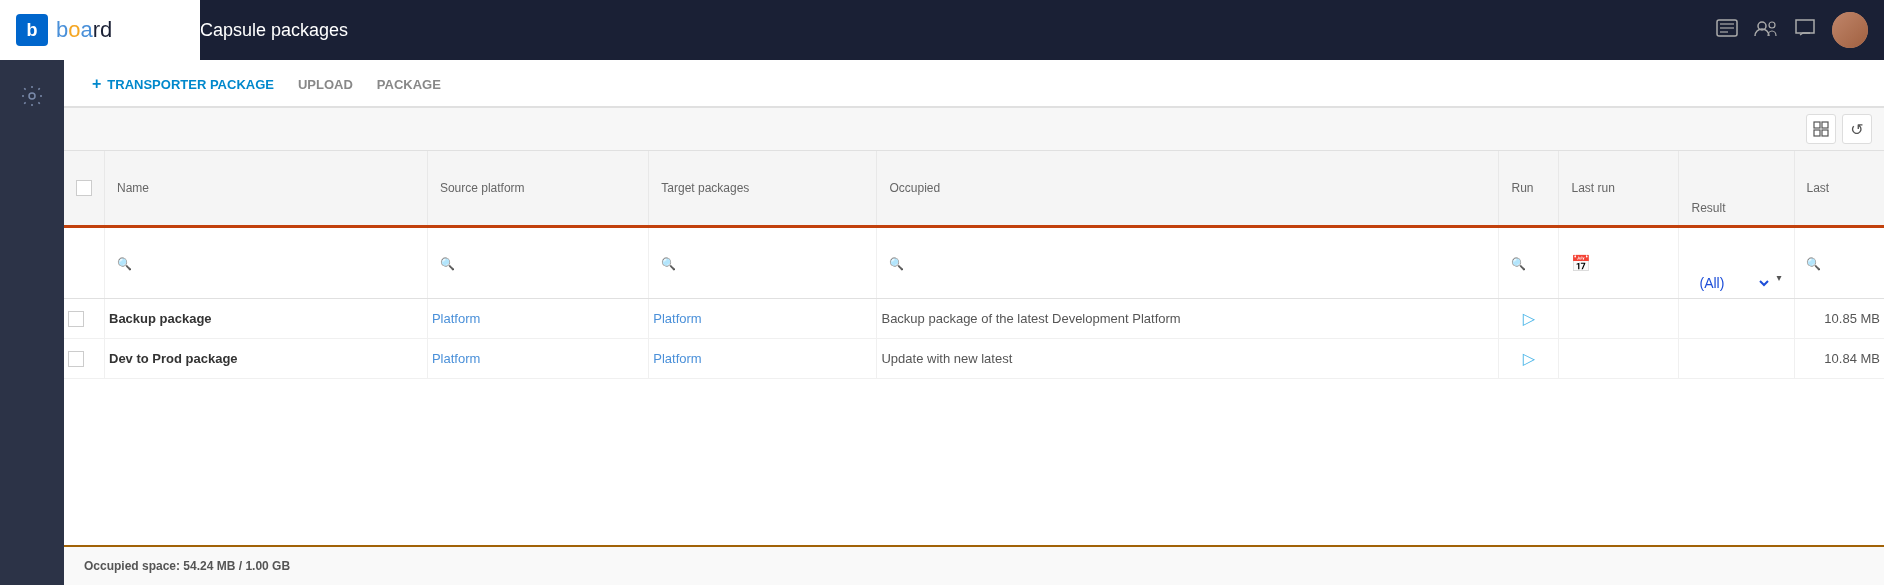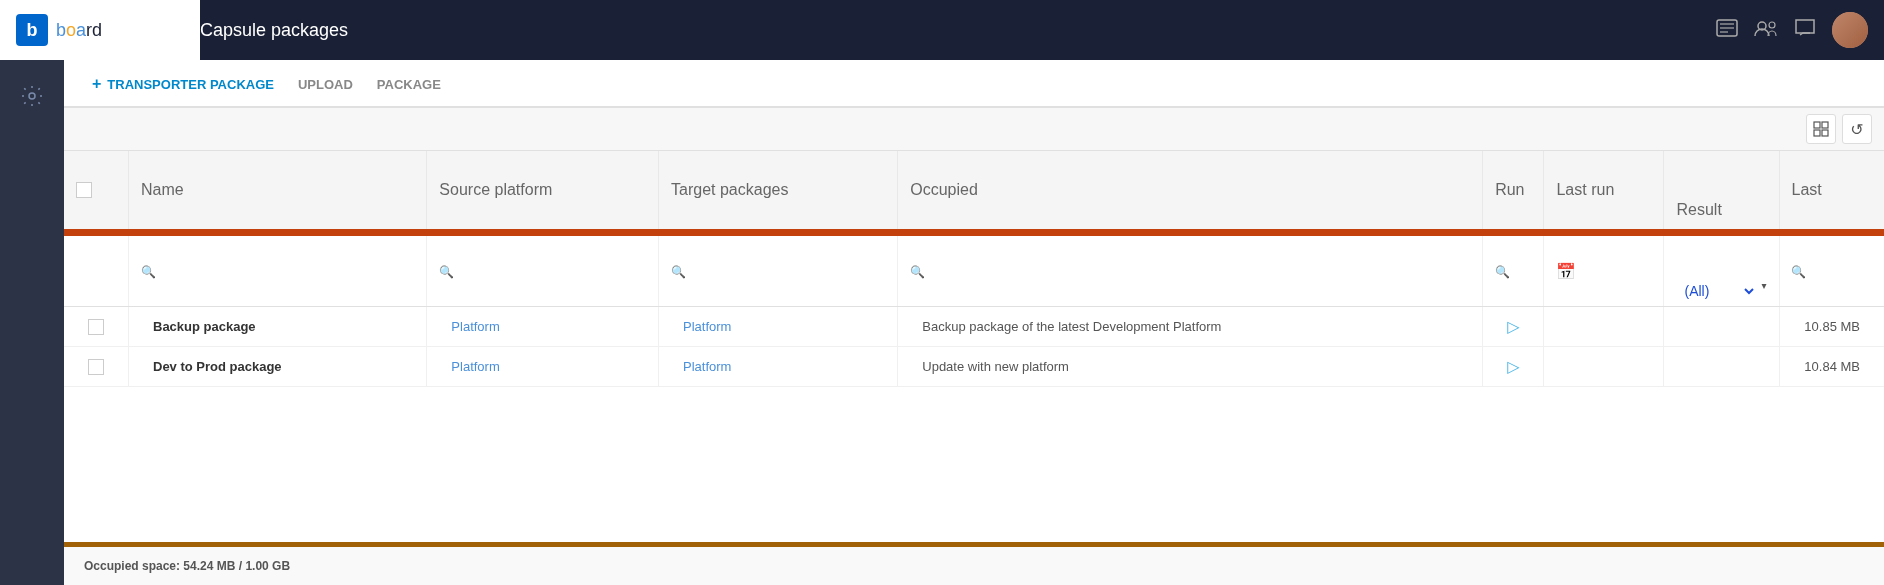--- a/index.html
+++ b/index.html
@@ -17,21 +17,21 @@
     .logo-area {
       display: flex; align-items: center; width: 200px;
       background: #fff; height: 60px; padding: 0 16px;
       margin-left: -16px;
     }
     .logo-b {
       background: #0066cc; color: #fff; font-weight: bold; font-size: 18px;
       width: 32px; height: 32px; display: flex; align-items: center; justify-content: center;
       border-radius: 4px; margin-right: 8px; flex-shrink: 0;
     }
-    .logo-text { font-size: 18px; font-weight: 300; color: #1a2035; }
+    .logo-text { font-size: 22px; font-weight: 300; color: #1a2035; }
 
     .page-title {
       flex: 1; color: #fff; font-size: 18px; font-weight: 400;
     }
 
     .header-icons { display: flex; align-items: center; gap: 16px; }
     .header-icon { color: #aaa; cursor: pointer; font-size: 18px; }
     .avatar {
       width: 36px; height: 36px; border-radius: 50%; background: #c0856a;
       overflow: hidden; display: flex; align-items: center; justify-content: center;
@@ -84,68 +84,68 @@
       cursor: pointer; border: 1px solid #ddd; background: #fff; border-radius: 3px;
       color: #555; font-size: 14px;
     }
 
     
     .table-container { flex: 1; overflow: auto; }
     table { width: 100%; border-collapse: collapse; }
     thead tr { background: #f5f5f5; }
     th {
       padding: 10px 12px; text-align: left; font-weight: 400; color: #666;
-      font-size: 16px; border-bottom: 7px solid #c2410c; border-right: 1px solid #e8e8e8;
+      font-size: 12px; border-bottom: 3px solid #c2410c; border-right: 1px solid #e8e8e8;
       white-space: nowrap;
     }
     th:last-child { border-right: none; }
 
     .search-row td {
       padding: 4px 12px; border-bottom: 1px solid #e0e0e0; background: #fff;
     }
     .search-icon-small { color: #aaa; font-size: 12px; }
 
     td {
-      padding: 10px 24px; border-bottom: 1px solid #f0f0f0;
+      padding: 10px 4px; border-bottom: 1px solid #f0f0f0;
       border-right: 1px solid #f0f0f0; color: #333; font-size: 13px;
       vertical-align: middle;
     }
     td:last-child { border-right: none; }
 
     .checkbox-cell { width: 36px; }
     .check-box {
       width: 16px; height: 16px; border: 1px solid #ccc; background: #fff;
       cursor: pointer; display: flex; align-items: center; justify-content: center;
     }
 
     .name-cell { font-weight: 600; color: #333; min-width: 160px; }
     .platform-cell { color: #4a90d9; min-width: 100px; }
     .comment-cell { color: #555; min-width: 300px; }
     .run-cell { width: 60px; text-align: center; }
     .lastrun-cell { width: 120px; }
     .result-cell { width: 100px; }
-    .size-cell { width: 105px; text-align: right; color: #555; }
+    .size-cell { width: 90px; text-align: right; color: #555; }
 
     .play-btn {
       color: #4ab5e8; font-size: 16px; cursor: pointer;
       display: inline-flex; align-items: center; justify-content: center;
     }
 
     
     .result-filter {
       display: flex; align-items: flex-start; gap: 4px; margin-top: 40px;
     }
     .result-select {
       border: none; background: transparent; font-size: 14px; color: #1d4ed8; cursor: pointer;
       padding: 2px 4px;
     }
 
     
     .footer {
-      border-top: 5px solid #a16207; padding: 12px 20px;
+      border-top: 2px solid #a16207; padding: 12px 20px;
       background: #f9f9f9; font-size: 12px; color: #555; font-weight: 600;
       flex-shrink: 0;
     }
 
     
     .cal-icon { font-size: 16px; color: #555; cursor: pointer; }
 
     
     .undo-char { font-size: 16px; }
   </style>
@@ -290,21 +290,21 @@
               <td class="result-cell"></td>
               <td class="size-cell">10.85 MB</td>
             </tr>
             <tr class="table-row">
               <td class="checkbox-cell">
                 <div class="check-box"></div>
               </td>
               <td class="name-cell">Dev to Prod package</td>
               <td class="platform-cell">Platform</td>
               <td class="platform-cell">Platform</td>
-              <td class="comment-cell">Update with new platform</td>
+              <td class="comment-cell">Update with new latest</td>
               <td class="run-cell">
                 <span class="play-btn">▷</span>
               </td>
               <td class="lastrun-cell"></td>
               <td class="result-cell"></td>
               <td class="size-cell">10.84 MB</td>
             </tr>
           </tbody>
         </table>
       </div>

